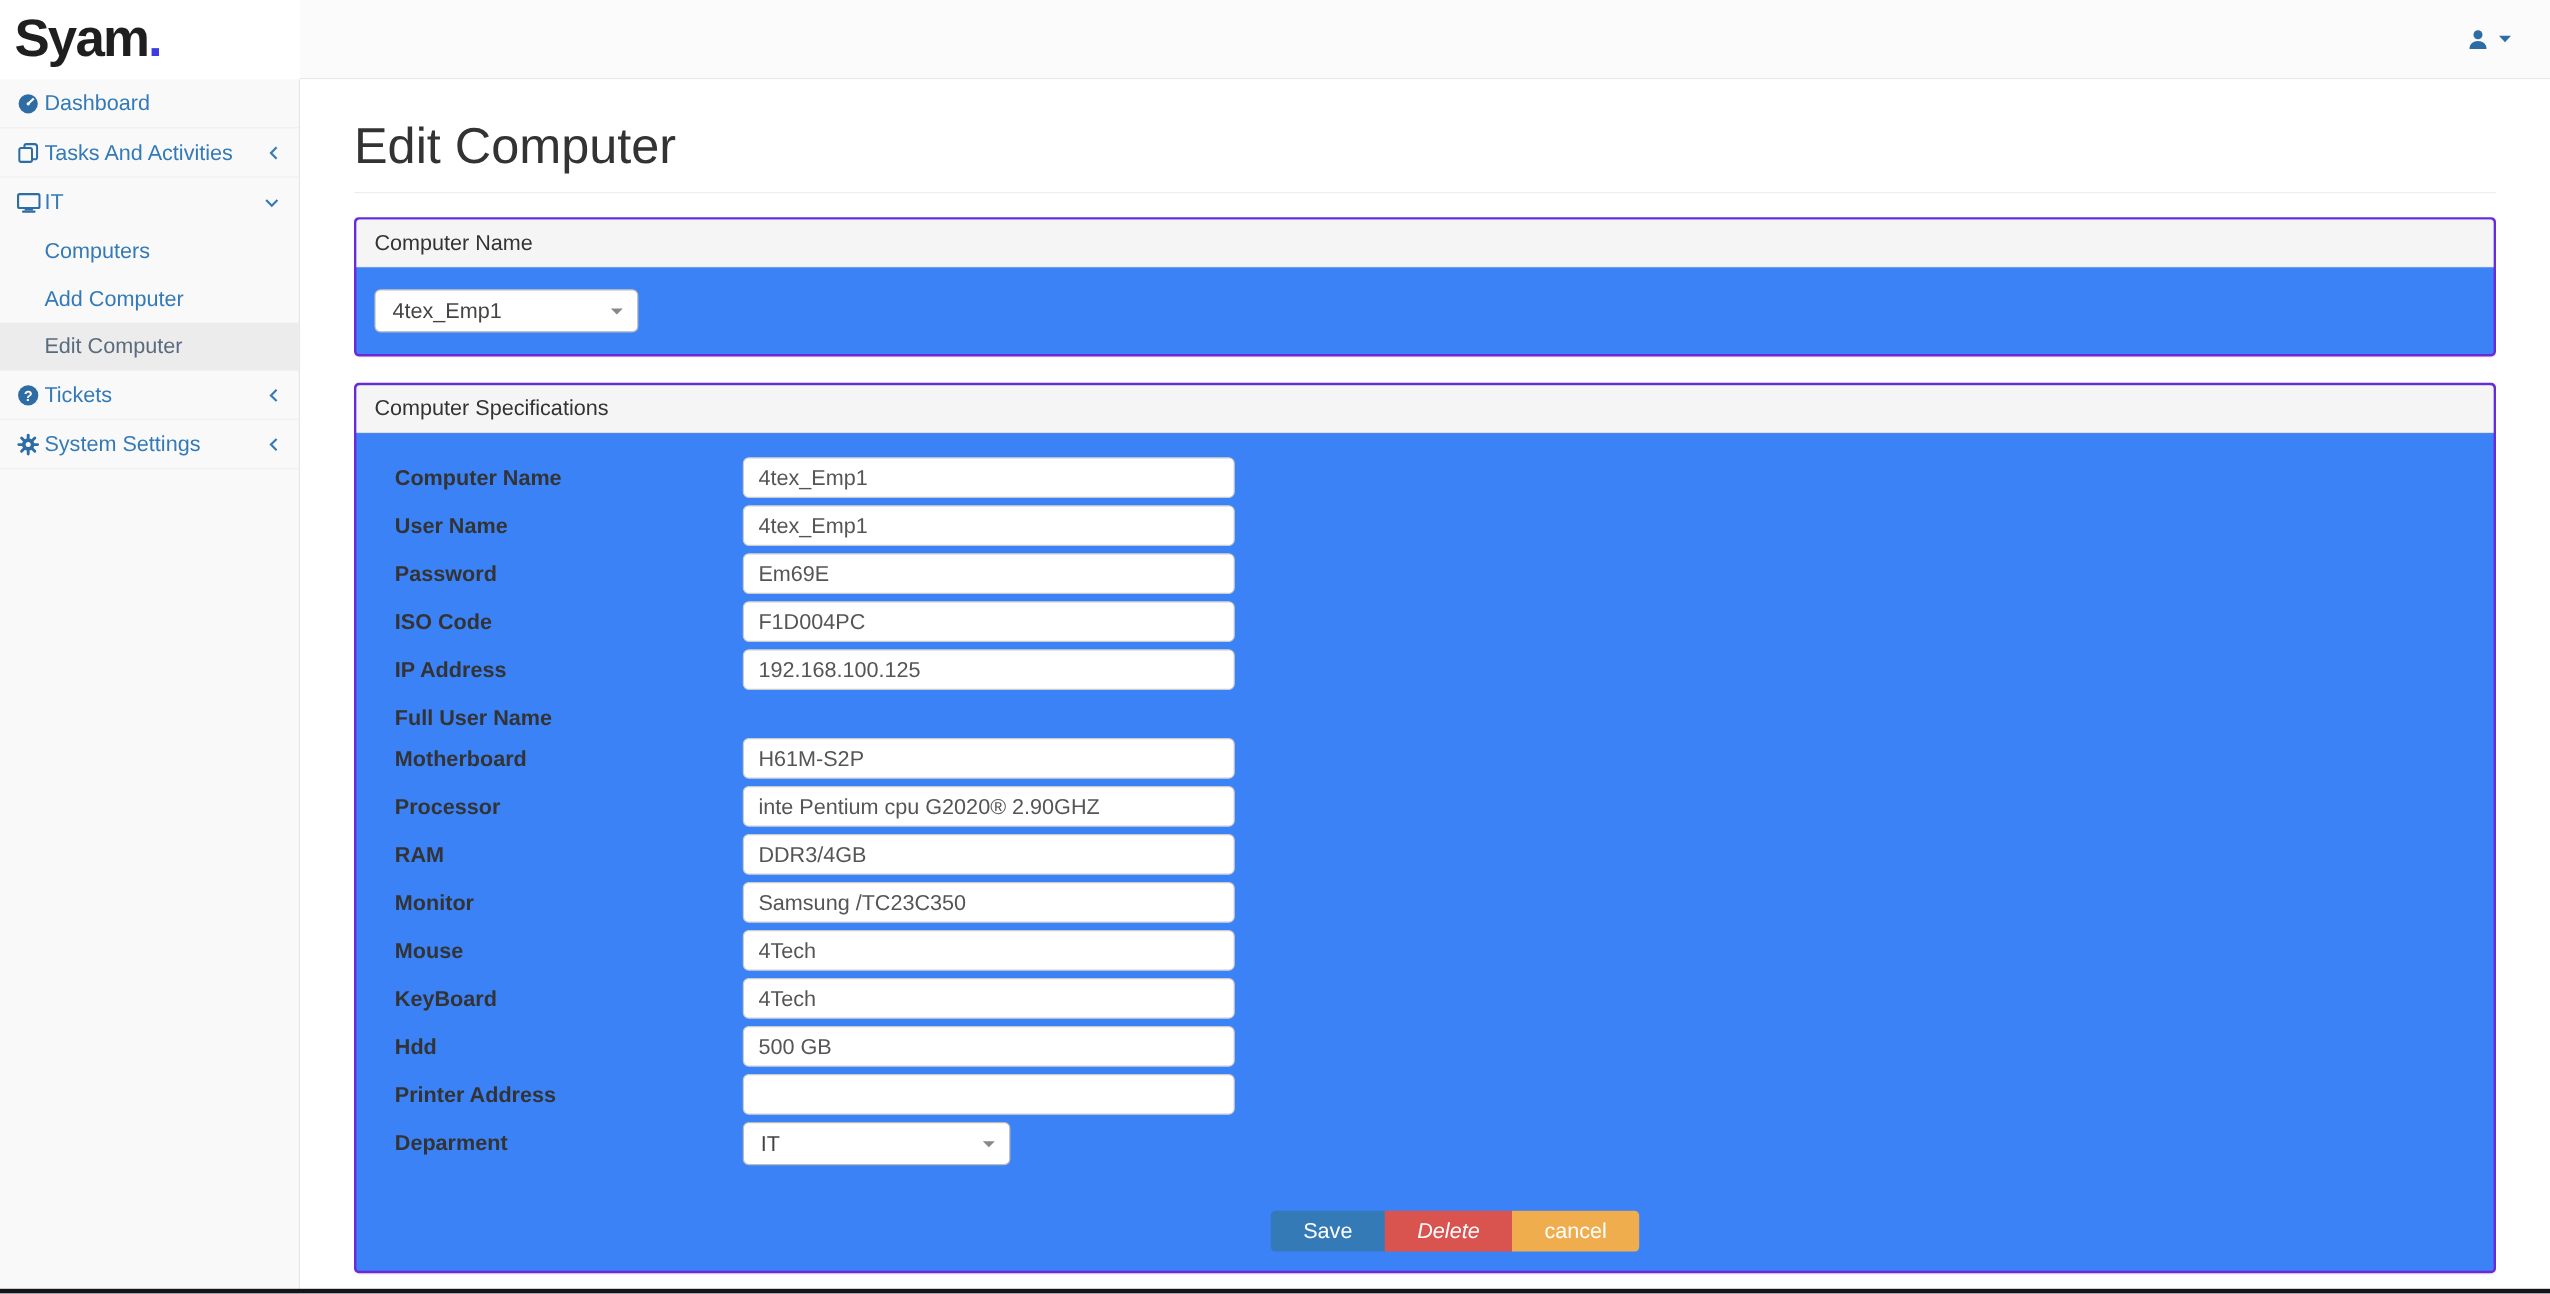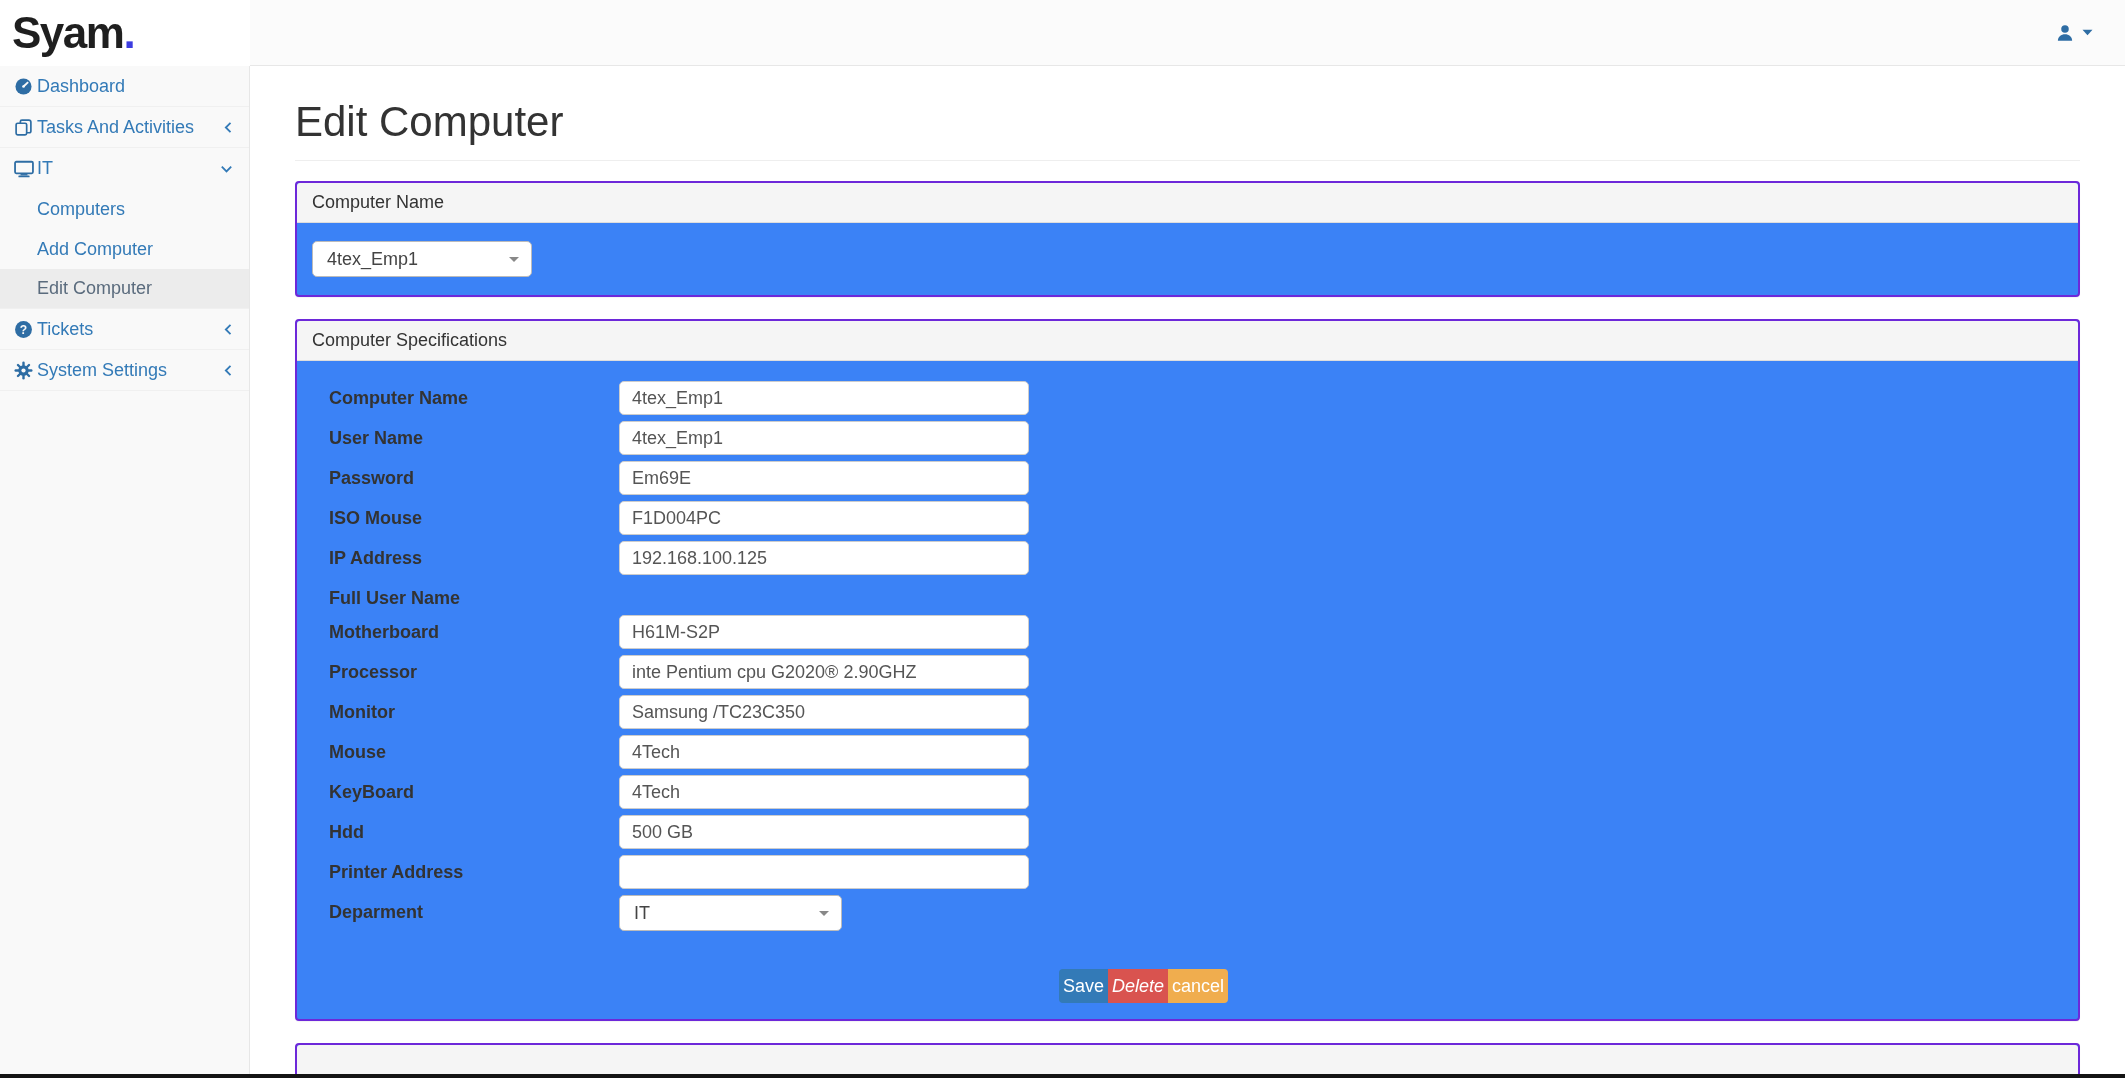--- a/index.html
+++ b/index.html
@@ -41,21 +41,21 @@
   .select2 .txt { flex:1; white-space:nowrap; overflow:hidden; }
   .select2 .caret { width:0; height:0; border-left:5px solid transparent; border-right:5px solid transparent; border-top:5px solid #888; }
 
   .spec-body { padding:20px 15px 16px 15px; }
   .form-row { display:flex; align-items:flex-start; margin-bottom:6px; }
   .form-row label { width:307px; padding-left:17px; padding-top:7px; font-size:18px; font-weight:bold; color:#333; flex:none; }
   .form-control { width:410px; height:34px; border:1px solid #ccc; border-radius:5px; padding:0 12px; font-size:18px; color:#555; font-family:inherit; background:#fff; }
   .select2.dept { width:223px; }
 
   .btn-row { display:flex; margin:38px 0 0 747px; }
-  .btn { height:34px; padding:0 4px; border:none; color:#fff; font-size:18px; font-family:inherit; cursor:pointer; }
+  .btn { height:34px; padding:0 27px; border:none; color:#fff; font-size:18px; font-family:inherit; cursor:pointer; }
   .btn:first-child { border-radius:4px 0 0 4px; }
   .btn:last-child { border-radius:0 4px 4px 0; }
 
   .panel.partial { margin-bottom:0; }
   .panel.partial .panel-heading { border-bottom:none; }
 
   .bottom-bar { position:absolute; left:0; bottom:0; width:2125px; height:4px; background:#141414; z-index:20; }
 </style>
 </head>
 <body>
@@ -184,37 +184,41 @@
           </div>
           <div class="form-row">
             <label>User Name</label>
             <input class="form-control" type="text" value="4tex_Emp1" style="">
           </div>
           <div class="form-row">
             <label>Password</label>
             <input class="form-control" type="text" value="Em69E" style="">
           </div>
           <div class="form-row">
-            <label>ISO Mouse</label>
+            <label>ISO Code</label>
             <input class="form-control" type="text" value="F1D004PC" style="">
           </div>
           <div class="form-row">
             <label>IP Address</label>
             <input class="form-control" type="text" value="192.168.100.125" style="">
           </div>
           <div class="form-row">
             <label>Full User Name</label>
           </div>
           <div class="form-row">
             <label>Motherboard</label>
             <input class="form-control" type="text" value="H61M-S2P" style="">
           </div>
           <div class="form-row">
             <label>Processor</label>
             <input class="form-control" type="text" value="inte Pentium cpu G2020® 2.90GHZ" style="">
+          </div>
+          <div class="form-row">
+            <label>RAM</label>
+            <input class="form-control" type="text" value="DDR3/4GB" style="">
           </div>
           <div class="form-row">
             <label>Monitor</label>
             <input class="form-control" type="text" value="Samsung /TC23C350" style="">
           </div>
           <div class="form-row">
             <label>Mouse</label>
             <input class="form-control" type="text" value="4Tech" style="">
           </div>
           <div class="form-row">

